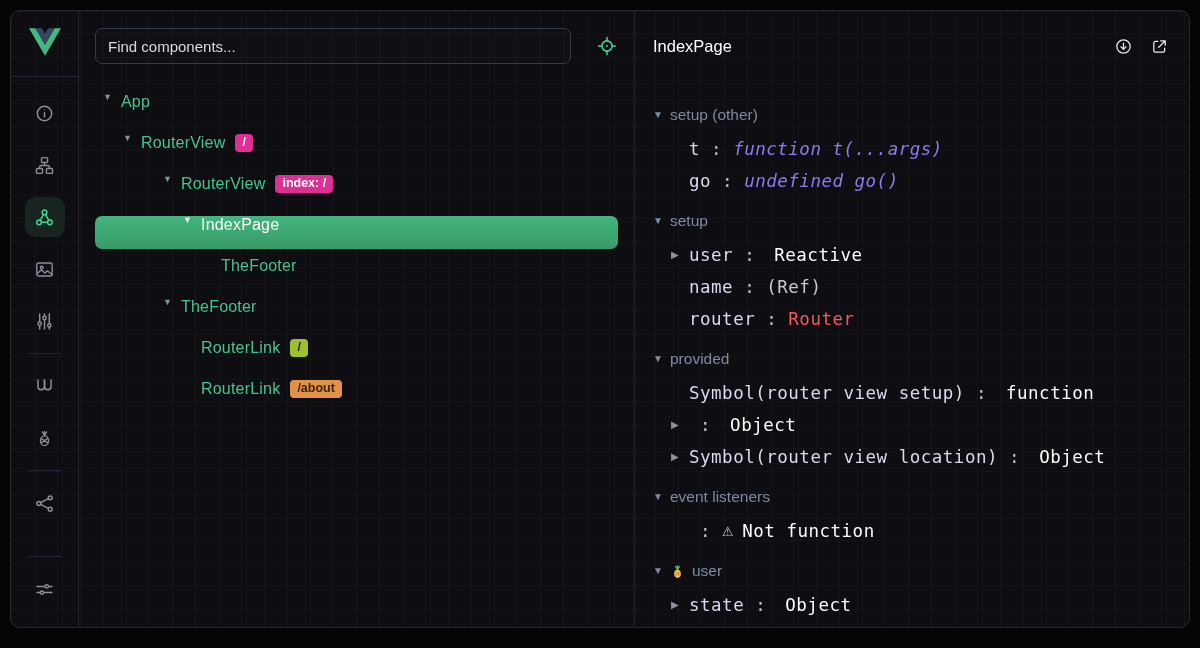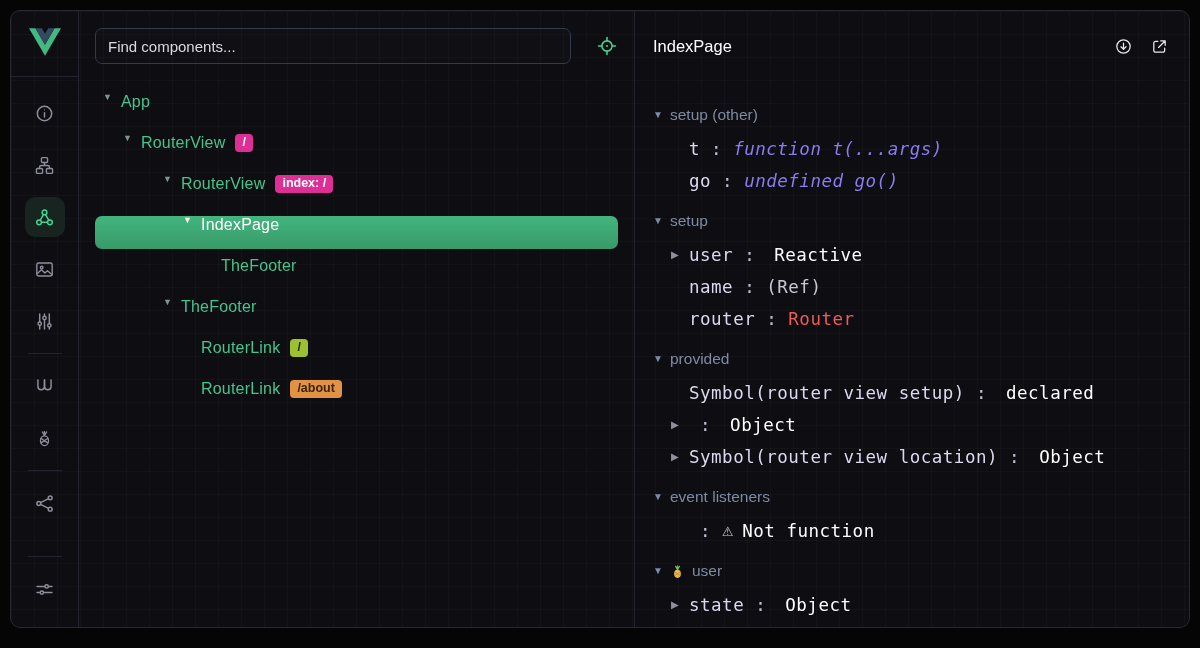--- a/index.html
+++ b/index.html
@@ -334,21 +334,21 @@
         </section>
         <section class="insp-section">
           <div class="section-header">
             <span class="sec-caret caret-down"></span>
             <span class="section-label">provided</span>
           </div>
           <div class="kv-row">
             <span class="kv-caret"></span>
             <span class="kv-key">Symbol(router view setup)</span>
             <span class="kv-colon"></span>
-            <span class="kv-value val-plain">declared</span>
+            <span class="kv-value val-plain">function</span>
           </div>
           <div class="kv-row">
             <span class="kv-caret caret-right"></span>
             <span class="kv-colon"></span>
             <span class="kv-value val-plain">Object</span>
           </div>
           <div class="kv-row">
             <span class="kv-caret caret-right"></span>
             <span class="kv-key">Symbol(router view location)</span>
             <span class="kv-colon"></span>

